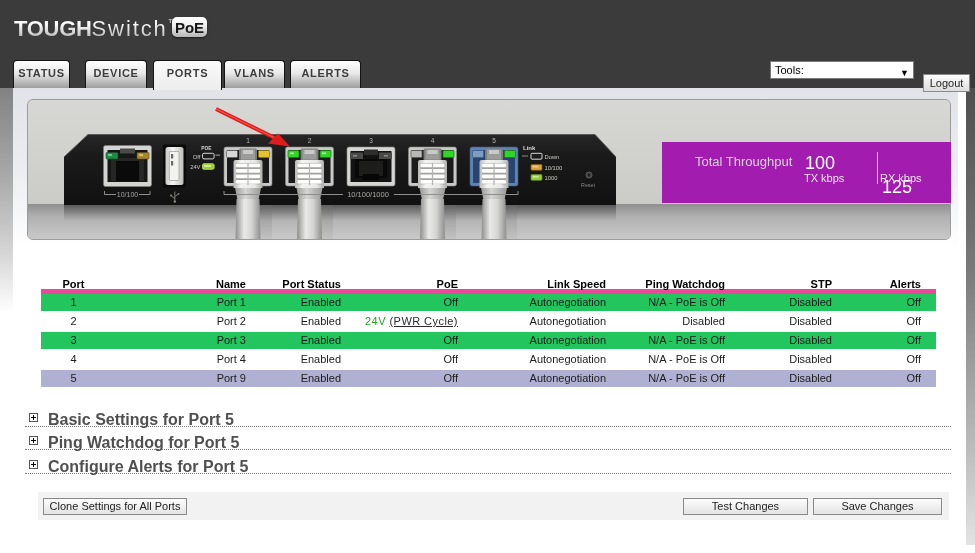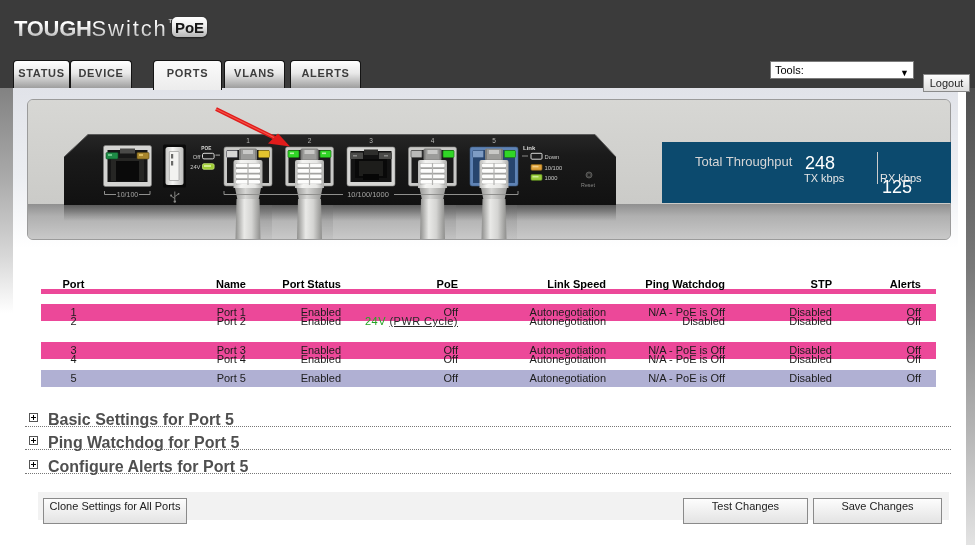--- a/index.html
+++ b/index.html
@@ -19,73 +19,73 @@
 #logo .tm { font-size:10px; color:#f4f4f4; vertical-align:10px; letter-spacing:0; }
 #poebadge { position:absolute; left:172px; top:16.5px; width:35px; height:20.5px; border-radius:5px;
   background:linear-gradient(180deg,#ffffff 0%,#ededed 45%,#b4b4b4 100%); color:#161616; font-size:15px; font-weight:bold;
   text-align:center; line-height:21px; box-shadow:0 1px 2px rgba(0,0,0,0.55); }
 
 .tab { position:absolute; top:60px; height:28px; border:1px solid #141414; border-bottom:none;
   border-radius:4px 4px 0 0; background:linear-gradient(180deg,#ffffff 0%,#e9e9e9 45%,#9e9e9e 100%);
   color:#3d3d3d; font-size:11px; font-weight:bold; text-align:center; line-height:25px; letter-spacing:0.7px; }
 .tab.active { height:30px; background:linear-gradient(180deg,#fbfbfb 0%,#ececec 100%); z-index:5; }
 #tb1 { left:13px;  width:57px; }
-#tb2 { left:70px;  width:62px; }
+#tb2 { left:85px;  width:62px; }
 #tb3 { left:153px; width:69px; }
 #tb4 { left:224px; width:61px; }
 #tb5 { left:290px; width:71px; }
 
 #tools { position:absolute; left:770px; top:61px; width:144px; height:18px; background:#ffffff;
   border:1px solid #7b7b7b; font-size:11px; color:#000; line-height:16px; padding-left:4px; }
 #tools .arr { position:absolute; right:4px; top:3px; font-size:9px; color:#000; }
 #logout { position:absolute; left:923px; top:74px; width:47px; height:18px;
   background:linear-gradient(180deg,#fdfdfd 0%,#dddddd 100%); border:1px solid #8a8a8a;
   font-size:11px; color:#222; text-align:center; line-height:16px; }
 
 #bluestrip { position:absolute; left:13px; top:88px; width:945px; height:160px;
   background:linear-gradient(180deg,#e1e3e9 0%,#eceef2 55%,#ffffff 100%); }
 #panel { position:absolute; left:27px; top:99px; width:924px; height:141px;
   border:1px solid #9b9b9b; border-radius:6px; overflow:hidden;
   background:#cccccb; }
 #panel svg { display:block; }
 
-#tp { position:absolute; left:662px; top:142px; width:289px; height:61px; background:#0c4a6e; }
+#tp { position:absolute; left:662px; top:142px; width:289px; height:61px; background:#a21caf; }
 #tp .lbl { position:absolute; left:33px; top:12px; font-size:13px; color:#d6d6d6; }
 #tp .big { position:absolute; font-size:18px; color:#ffffff; }
 #tp .sm  { position:absolute; font-size:11px; color:#e6e6e6; }
 #tp .div { position:absolute; left:214.5px; top:10px; width:1px; height:32px; background:#cccccc; }
 
 #tblhead { position:absolute; left:41px; top:275.5px; width:895px; height:18px; border-bottom:5px solid #ec4899;
   font-size:11px; font-weight:bold; color:#000; }
 .hc, .vc { display:inline-block; vertical-align:top; line-height:17px; text-align:right; padding-right:5px;
   white-space:nowrap; overflow:hidden; }
 .c1 { width:65px;  text-align:center; padding-right:0; }
 .c2 { width:144px; padding-right:4px; }
 .c3 { width:96px; }
 .c4 { width:115px; padding-right:3px; }
 .c5 { width:150px; }
 .c6 { width:117px; padding-right:3px; }
 .c7 { width:107px; padding-right:3px; }
 .c8 { width:101px; padding-right:15px; }
 .trow { position:absolute; left:41px; width:895px; height:17px; font-size:11px; color:#1c1c1c; }
 .trow .vc { line-height:17px; }
-.odd { background:#ec4899;margin-top:10px; }
+.odd { background:#22c55e; }
 .sel { background:#b0b0d3; }
 .g24 { color:#24a424; }
 .pwr { color:#2b2b2b; text-decoration:underline; }
 
 .sec { position:absolute; left:25px; width:926px; height:23px; border-bottom:1px dotted #777777; }
 .sec .pl { position:absolute; left:4px; top:9.5px; width:9px; height:9px; }
 .sec .st { position:absolute; left:23px; top:7px; font-size:16px; font-weight:bold; color:#4f4f4f; }
 #sec1 { top:403.5px; }
 #sec2 { top:426.5px; }
 #sec3 { top:450.5px; }
 
 #btnbar { position:absolute; left:38px; top:492px; width:911px; height:28px; background:#f2f2f2; }
-.btn { position:absolute; top:498px; height:26px; background:linear-gradient(180deg,#fdfdfd 0%,#e3e3e3 100%);
+.btn { position:absolute; top:498px; height:17px; background:linear-gradient(180deg,#fdfdfd 0%,#e3e3e3 100%);
   border:1px solid #8a8a8a; font-size:11px; color:#222; text-align:center; line-height:15px; }
 #bclone { left:43px; width:144px; }
 #btest  { left:683px; width:125px; }
 #bsave  { left:813px; width:129px; }
 </style>
 </head>
 <body>
 <div id="hdr"></div>
 <div id="bluestrip"></div>
 <div id="lshadow"></div>
@@ -289,33 +289,33 @@
 <circle cx="561" cy="75" r="1.1" fill="#181818"></circle>
 <text x="560" y="86.5" font-size="5.3" fill="#8a8a88" text-anchor="middle" font-family="Liberation Sans, sans-serif">Reset</text>
 
 <line x1="188" y1="9" x2="249" y2="39" stroke="#e01b1b" stroke-width="4"></line>
 <line x1="188" y1="9" x2="249" y2="39" stroke="#f4564a" stroke-width="1.2"></line>
 <polygon points="262,46.5 240,43.5 250,33.5" fill="#e01b1b"></polygon>
 </svg>
 </div>
 <div id="tp">
   <span class="lbl">Total Throughput</span>
-  <span class="big" style="left:143px; top:11px;">248</span>
+  <span class="big" style="left:143px; top:11px;">100</span>
   <span class="sm" style="left:142px; top:30px;">TX kbps</span>
   <span class="div"></span>
   <span class="big" style="left:220px; top:11px;margin-top:24px;">125</span>
   <span class="sm" style="left:218px; top:30px;">RX kbps</span>
 </div>
 
 <div id="tblhead"><span class="hc c1">Port</span><span class="hc c2">Name</span><span class="hc c3">Port Status</span><span class="hc c4">PoE</span><span class="hc c5">Link Speed</span><span class="hc c6">Ping Watchdog</span><span class="hc c7">STP</span><span class="hc c8">Alerts</span></div>
 <div class="trow odd" style="top:294px;"><span class="vc c1">1</span><span class="vc c2">Port 1</span><span class="vc c3">Enabled</span><span class="vc c4">Off</span><span class="vc c5">Autonegotiation</span><span class="vc c6">N/A - PoE is Off</span><span class="vc c7">Disabled</span><span class="vc c8">Off</span></div>
 <div class="trow" style="top:313px;"><span class="vc c1">2</span><span class="vc c2">Port 2</span><span class="vc c3">Enabled</span><span class="vc c4" style="letter-spacing:0.45px;"><span class="g24">24V</span> <span class="pwr">(PWR Cycle)</span></span><span class="vc c5">Autonegotiation</span><span class="vc c6">Disabled</span><span class="vc c7">Disabled</span><span class="vc c8">Off</span></div>
 <div class="trow odd" style="top:332px;"><span class="vc c1">3</span><span class="vc c2">Port 3</span><span class="vc c3">Enabled</span><span class="vc c4">Off</span><span class="vc c5">Autonegotiation</span><span class="vc c6">N/A - PoE is Off</span><span class="vc c7">Disabled</span><span class="vc c8">Off</span></div>
 <div class="trow" style="top:351px;"><span class="vc c1">4</span><span class="vc c2">Port 4</span><span class="vc c3">Enabled</span><span class="vc c4">Off</span><span class="vc c5">Autonegotiation</span><span class="vc c6">N/A - PoE is Off</span><span class="vc c7">Disabled</span><span class="vc c8">Off</span></div>
-<div class="trow sel" style="top:370px;"><span class="vc c1">5</span><span class="vc c2">Port 5</span><span class="vc c3">Enabled</span><span class="vc c4">Off</span><span class="vc c5">Autonegotiation</span><span class="vc c6">N/A - PoE is Off</span><span class="vc c7">Disabled</span><span class="vc c8">Off</span></div>
+<div class="trow sel" style="top:370px;"><span class="vc c1">5</span><span class="vc c2">Port 9</span><span class="vc c3">Enabled</span><span class="vc c4">Off</span><span class="vc c5">Autonegotiation</span><span class="vc c6">N/A - PoE is Off</span><span class="vc c7">Disabled</span><span class="vc c8">Off</span></div>
 
 <div class="sec" id="sec1">
     <svg class="pl" width="9" height="9" viewBox="0 0 9 9">
       <rect x="0.5" y="0.5" width="8" height="8" fill="#ffffff" stroke="#555555"></rect>
       <line x1="2" y1="4.5" x2="7" y2="4.5" stroke="#000" stroke-width="1"></line>
       <line x1="4.5" y1="2" x2="4.5" y2="7" stroke="#000" stroke-width="1"></line>
     </svg>
     <span class="st">Basic Settings for Port 5</span>
   </div>
 <div class="sec" id="sec2">

